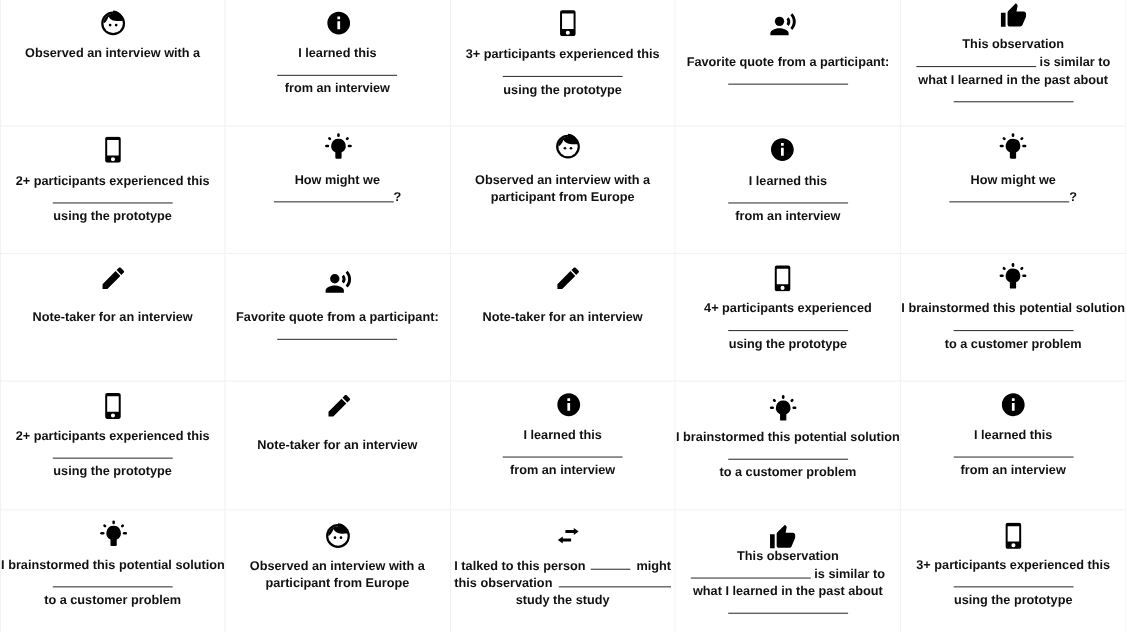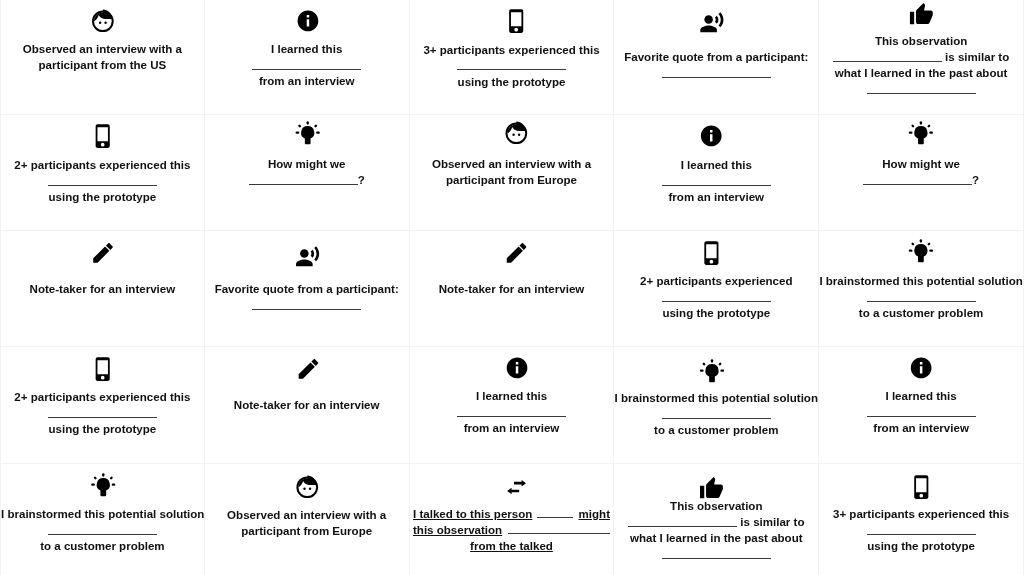--- a/index.html
+++ b/index.html
@@ -12,21 +12,21 @@
   .cell { border-right:1px solid #f2f2f2; border-bottom:1px solid #f2f2f2;
           position:relative; }
   .cell.c1 { border-left:1px solid #f2f2f2; }
   .cell.r5 { border-bottom:none; }
   .icon { position:absolute; left:0; right:0; display:flex;
           align-items:flex-start; justify-content:center; }
   .icon svg { display:block; }
   .body { position:absolute; left:0; right:0;
           text-align:center; font-weight:bold; font-size:11.56px; line-height:16px;
           color:#111; white-space:nowrap; }
-  .body.justify { text-align:justify; padding:0 3.4px; white-space:normal;text-decoration:underline; }
+  .body.justify { text-align:justify; padding:0 3.4px; white-space:normal; }
   .body.justify .ln { display:flex; justify-content:space-between; align-items:baseline; }
   .body.justify .ln.last { display:block; text-align:center; }
   .ln { display:block; height:16px; }
   .blank { display:inline-block; border-bottom:1.25px solid #3a3a3a;
            height:12px; vertical-align:-0.9px; }
 </style>
 </head>
 <body>
 
 <div class="grid">
@@ -35,21 +35,20 @@
         <svg viewBox="0 0 24 24" width="24.5" height="24.5">
           <circle cx="12" cy="12" r="10.6" fill="#000"></circle>
           <circle cx="12" cy="12" r="8.65" fill="#fff"></circle>
           <path fill="#000" d="M12 3.35C7.2 3.35 3.35 7.2 3.35 12c0 .05 0 .1.01.15C4.4 11.5 5.3 10.7 6 9.8c.9-1.15 1.55-2.5 1.95-3.95.55 1.1 1.3 1.95 2.25 2.6 1.05.7 2.3 1.1 3.65 1.3 1.5.2 3.25.2 5.05.1h1.7c.02-.2.05-.4.05-.6 0-4.8-3.85-8.65-8.65-8.65z"></path>
           <circle cx="9.3" cy="13.5" r="1.2" fill="#000"></circle>
           <circle cx="14.7" cy="13.5" r="1.2" fill="#000"></circle>
         </svg>
       </div>
     <div class="body" style="top:40.9px">
       <div class="ln"><span>Observed an interview with a</span></div>
-      <div class="ln"><span>participant from the US</span></div>
     </div>
   </div>
   <div class="cell c2 r1">
     <div class="icon" style="top:8.8px;transform:translateX(1.0px)">
         <svg viewBox="0 0 24 24" width="23.9" height="23.9">
           <path fill="#000" d="M12 1.6C6.26 1.6 1.6 6.26 1.6 12S6.26 22.4 12 22.4 22.4 17.74 22.4 12 17.74 1.6 12 1.6zm1.25 16h-2.5v-7.2h2.5v7.2zm0-9.1h-2.5V6h2.5v2.5z"></path>
         </svg>
       </div>
     <div class="body" style="top:41.1px">
       <div class="ln"><span>I learned this</span></div>
@@ -201,21 +200,21 @@
       <div class="ln"><span>Note-taker for an interview</span></div>
     </div>
   </div>
   <div class="cell c4 r3">
     <div class="icon" style="top:9.8px;transform:translateX(-4.7px)">
         <svg viewBox="0 0 24 24" width="24.2" height="24.2">
           <path fill="#000" d="M17.1 0.3H6.9C5.85 0.3 5 1.15 5 2.2v19.6c0 1.05.85 1.9 1.9 1.9h10.2c1.05 0 1.9-.85 1.9-1.9V2.2c0-1.05-.85-1.9-1.9-1.9zM12 22.4a1.85 1.85 0 1 1 0-3.7 1.85 1.85 0 0 1 0 3.7zM17.2 17.2H6.8V3.3h10.4v13.9z"></path>
         </svg>
       </div>
     <div class="body" style="top:41.4px">
-      <div class="ln"><span>2+ participants experienced</span></div>
+      <div class="ln"><span>4+ participants experienced</span></div>
       <div class="ln"><span class="blank" style="width:109px"></span></div>
       <div class="ln"><span>using the prototype</span></div>
     </div>
   </div>
   <div class="cell c5 r3">
     <div class="icon" style="top:7.0px;transform:translateX(0.2px)">
         <svg viewBox="0 0 24 24" width="25.4" height="25.4">
           <rect x="10.9" y="1.1" width="2.2" height="3.3" rx="1.1" fill="#000"></rect>
           <rect x="0.5" y="10.9" width="3.6" height="2.2" rx="1.1" fill="#000"></rect>
           <rect x="19.9" y="10.9" width="3.6" height="2.2" rx="1.1" fill="#000"></rect>
@@ -335,21 +334,21 @@
     <div class="body justify" style="top:42.0px">
       <div class="ln">
           <span>I talked to this person</span>
           <span class="blank" style="width:36px"></span>
           <span>might</span>
         </div>
       <div class="ln">
           <span>this observation</span>
           <span class="blank" style="width:102px"></span>
         </div>
-      <div class="ln last"><span>from the talked</span></div>
+      <div class="ln last"><span>study the study</span></div>
     </div>
   </div>
   <div class="cell c4 r5">
     <div class="icon" style="top:12.4px;transform:translateX(-4.7px)">
         <svg viewBox="0 0 24 24" width="26.0" height="26.0">
           <path fill="#000" d="M1.6 20.6h3.9V8.9H1.6v11.7zm21.1-10.9c0-1.07-.87-1.94-1.94-1.94h-6.13l.92-4.44.03-.31c0-.4-.17-.77-.43-1.03l-1.02-1.02-6.4 6.4c-.36.35-.57.84-.57 1.37v9.7c0 1.07.87 1.94 1.94 1.94h8.74c.8 0 1.5-.49 1.79-1.18l2.93-6.84c.09-.22.14-.46.14-.71V9.7z"></path>
         </svg>
       </div>
     <div class="body" style="top:34.3px">
       <div class="ln"><span>This observation</span></div>

